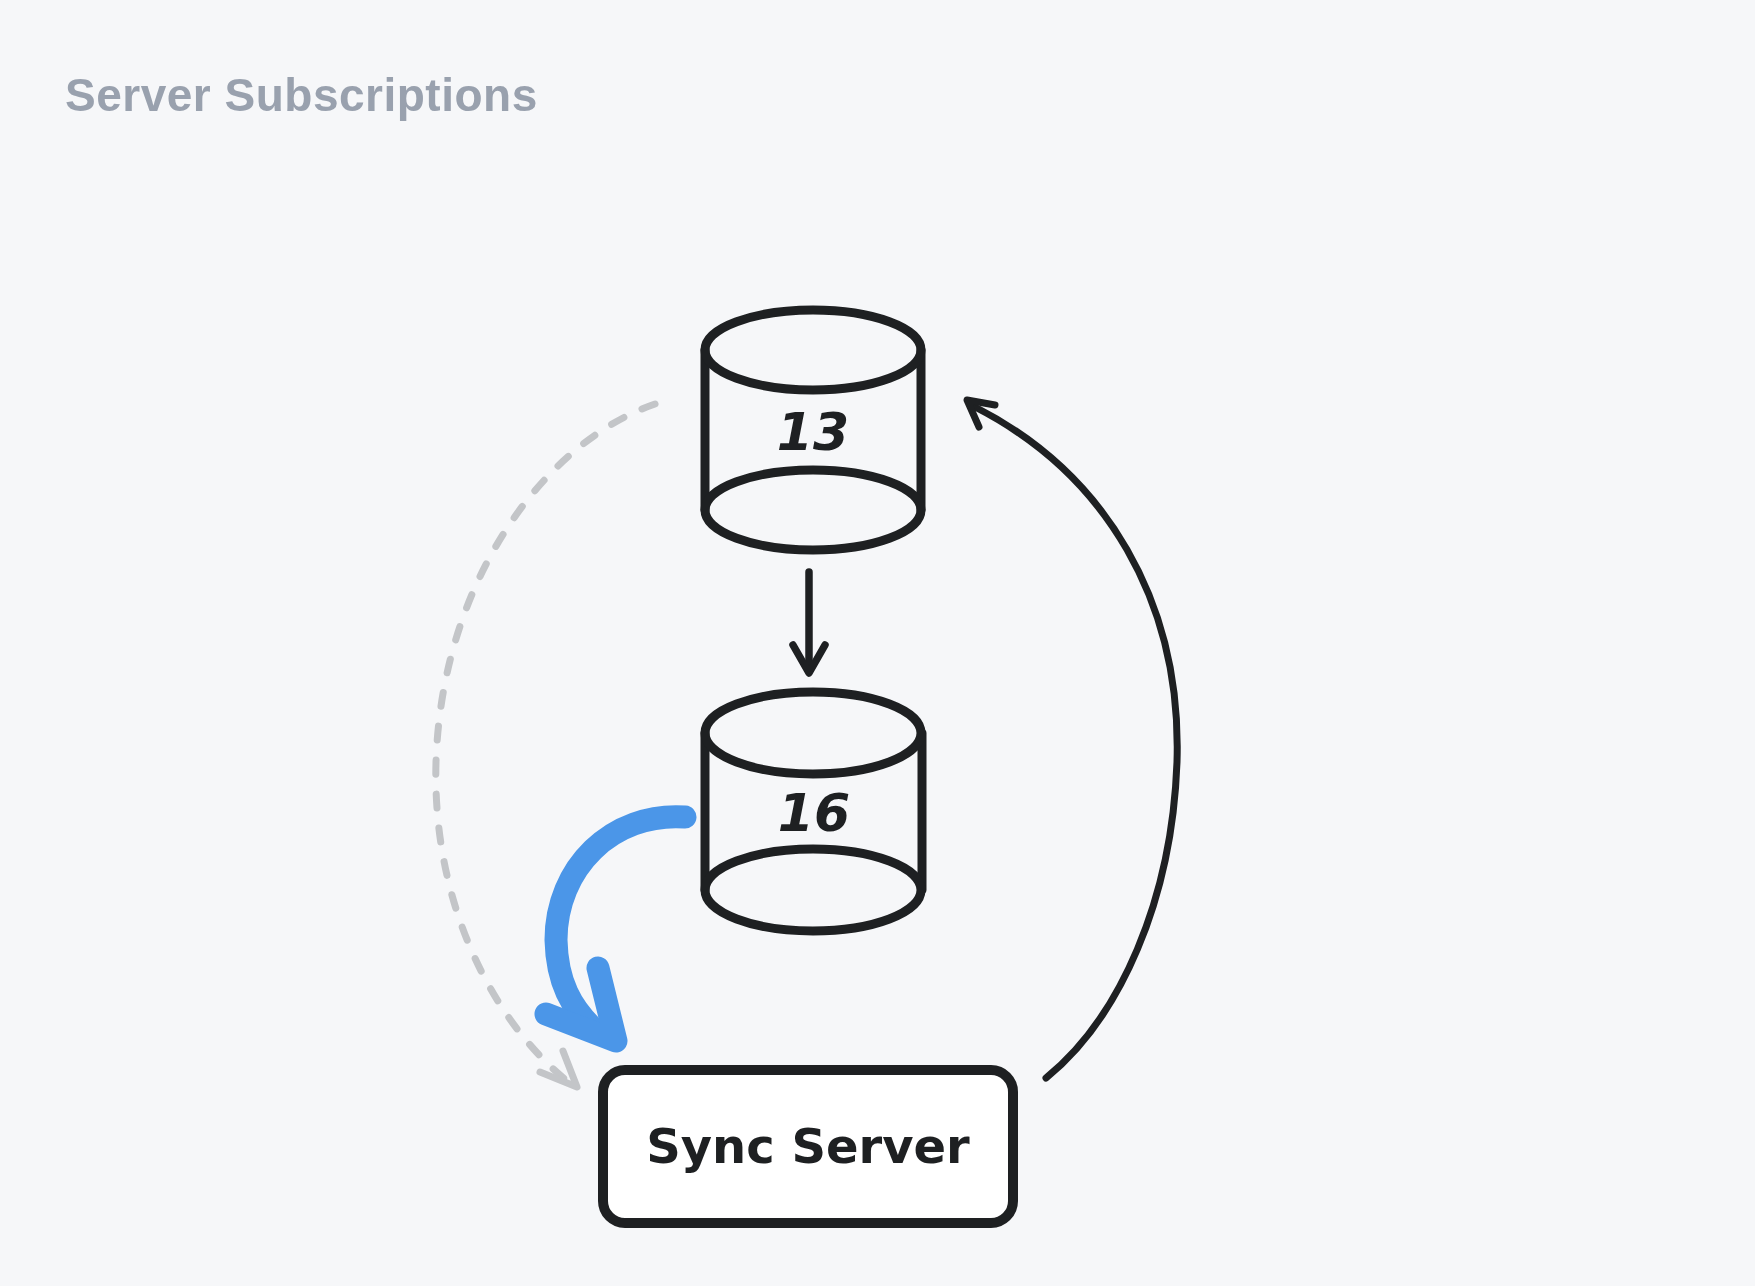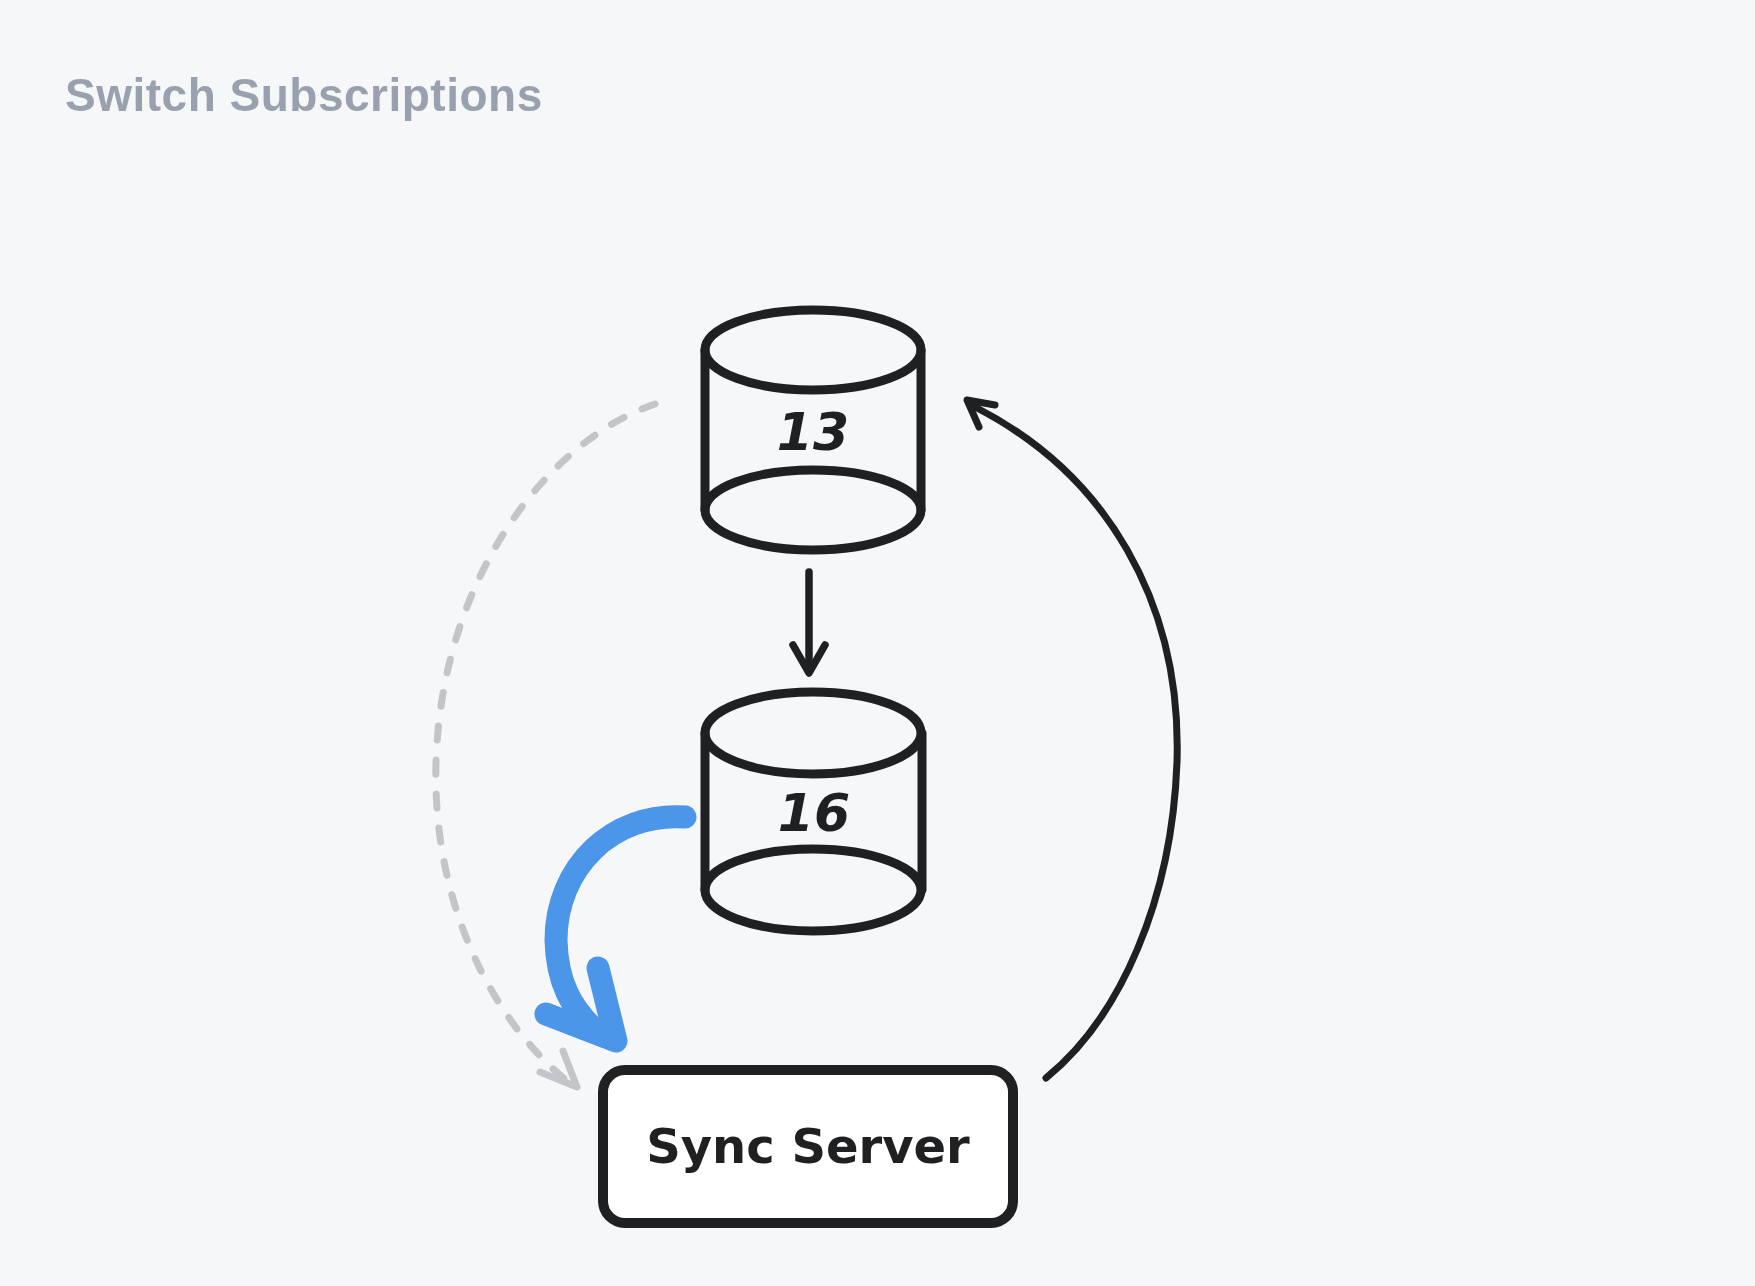--- a/index.html
+++ b/index.html
@@ -41,21 +41,21 @@
     font-family:"DejaVu Sans",sans-serif;
     font-weight:700;font-size:48px;
     fill:var(--stroke);text-anchor:middle;
   }
 </style>
 </head>
 <body>
 
 <div class="canvas">
 
-  <div class="page-title">Switch Subscriptions</div>
+  <div class="page-title">Server Subscriptions</div>
 
   <svg class="diagram" viewBox="0 0 1755 1286">
 
     <g>
       <path class="edge-dashed" d="M 655 404 C 545 442 442 580 436 762 C 432 902 492 1020 566 1080"></path>
       <path class="edge-dashed-head" d="M 563 1051 L 577 1087 L 540 1072"></path>
     </g>
 
     <g>
       <path class="edge-dark" d="M 1046 1078 C 1120 1018 1172 900 1177 762 C 1182 602 1106 474 975 407"></path>

